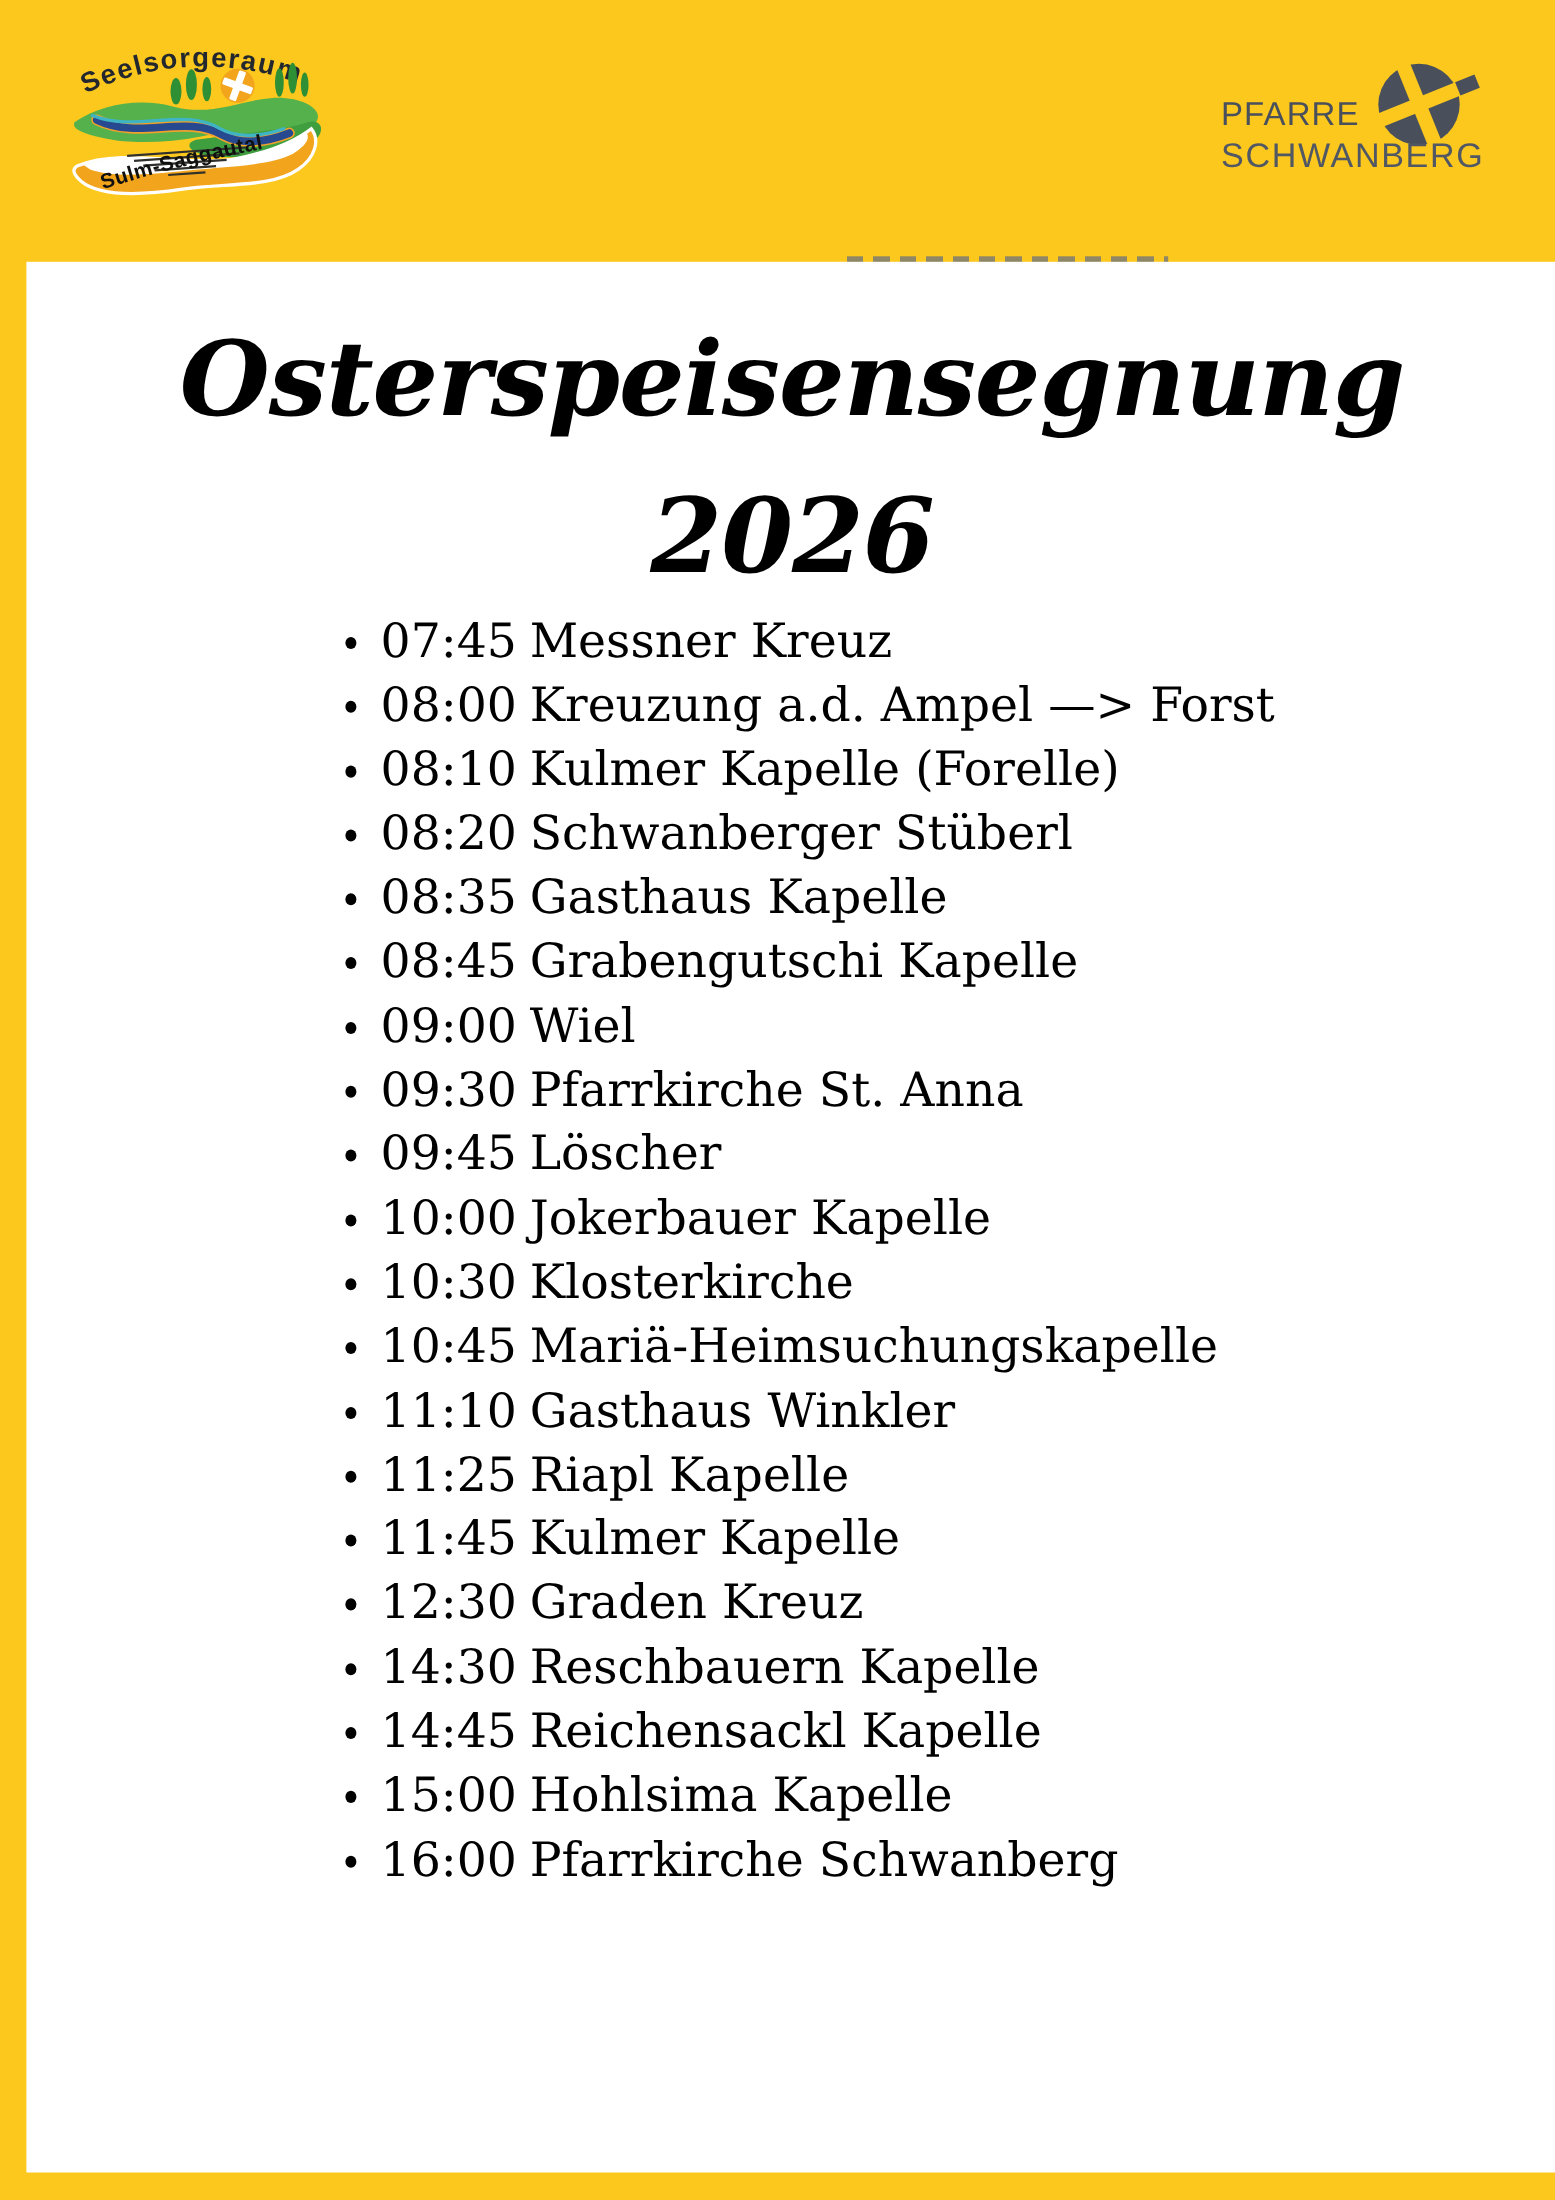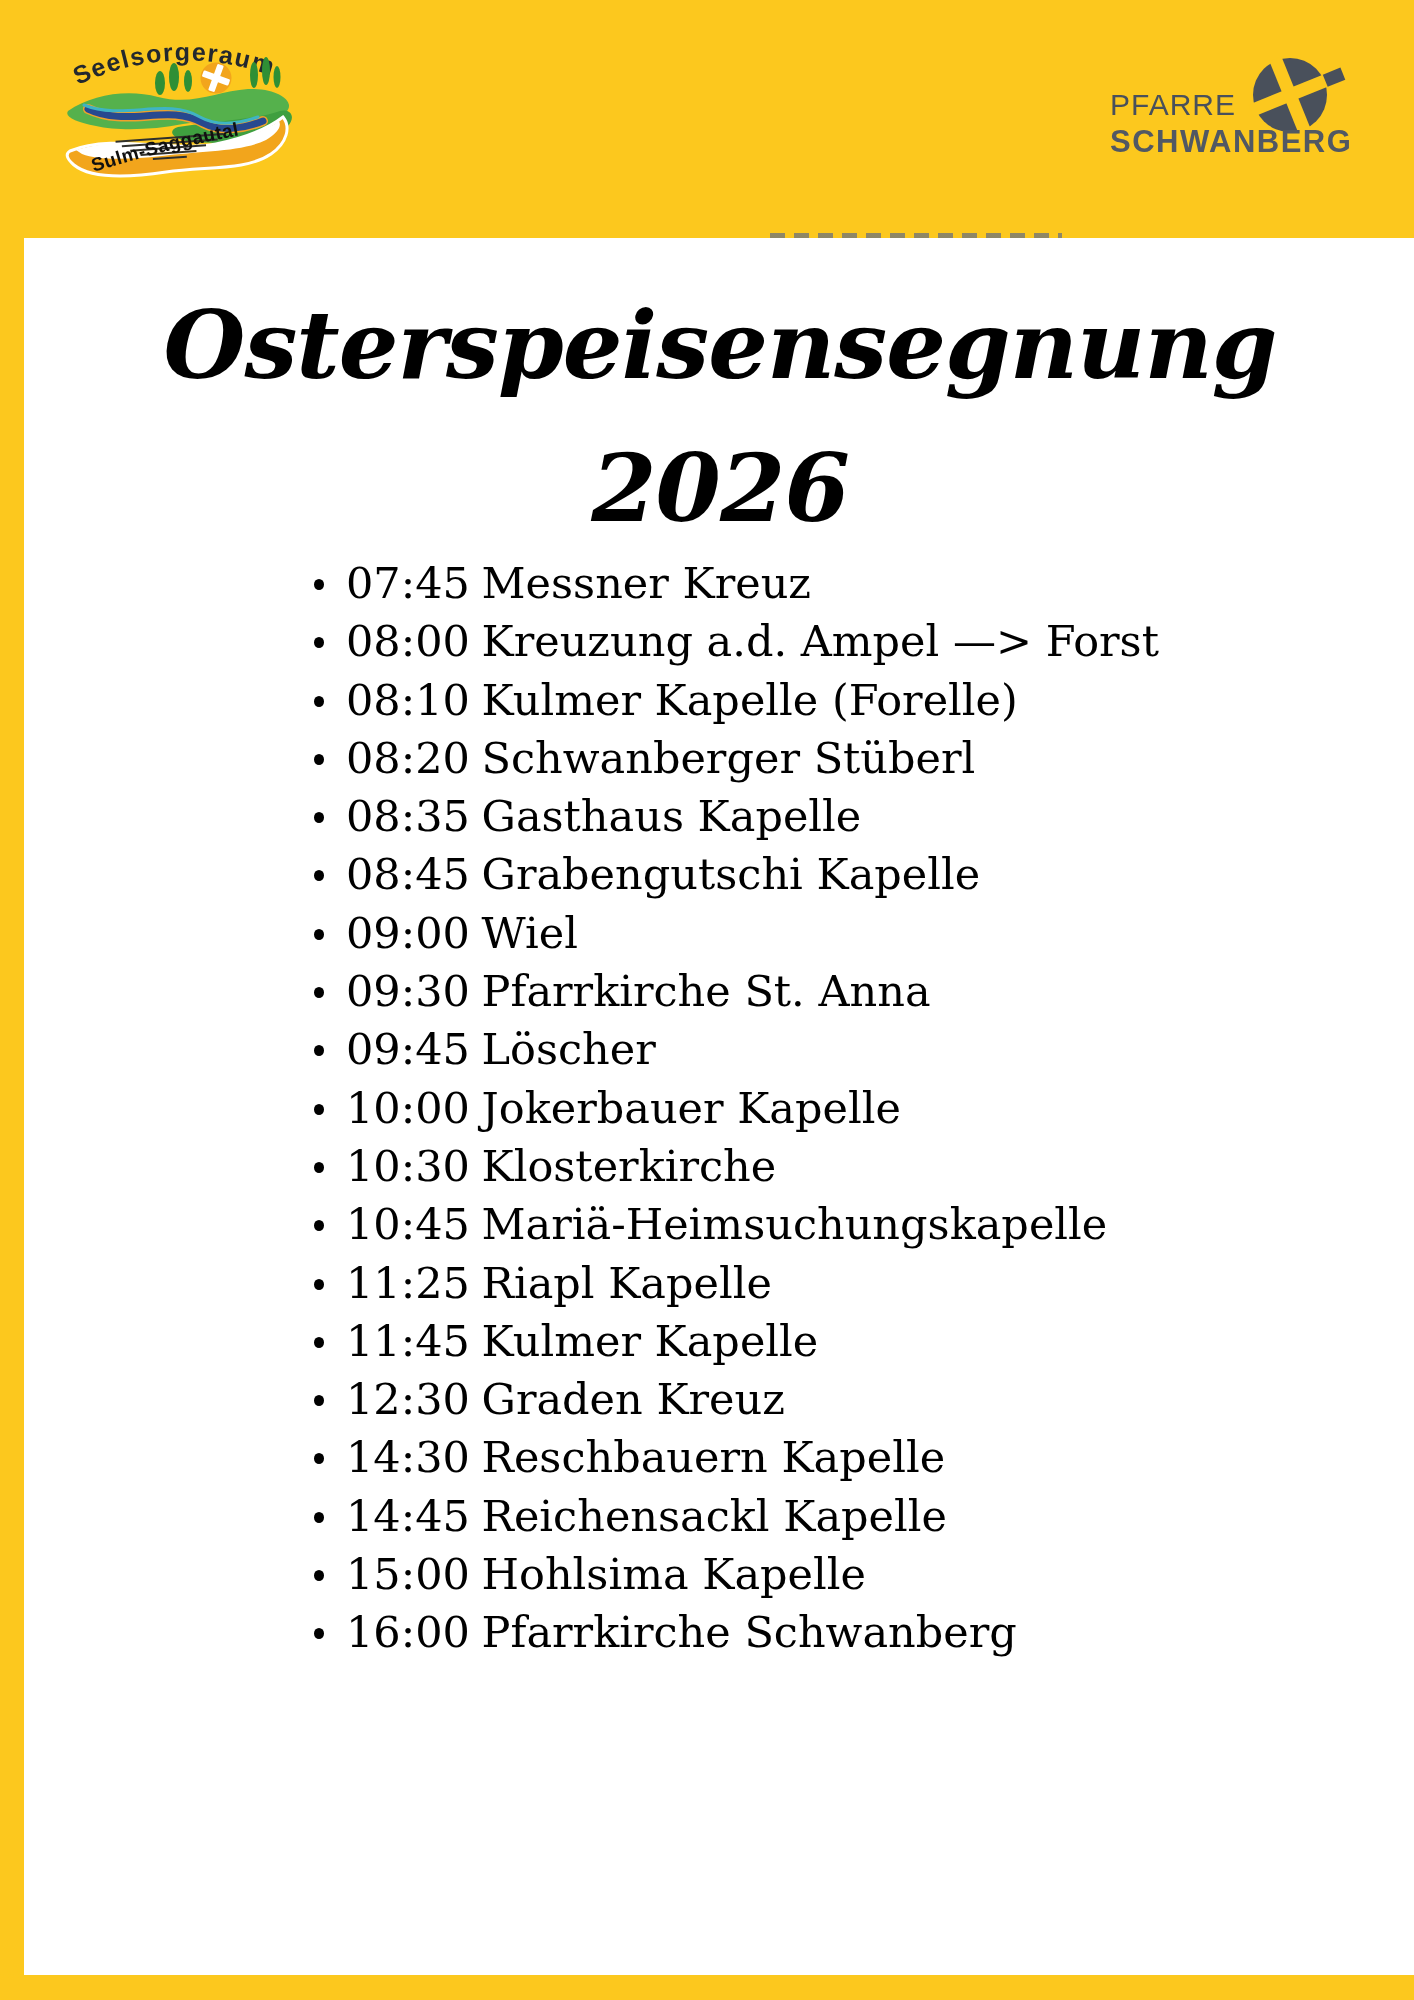--- a/index.html
+++ b/index.html
@@ -37,21 +37,21 @@
     position:relative;padding-left:32px;line-height:58.3px;white-space:nowrap;
   }
   .schedule .bullet{
     position:absolute;left:0;top:25px;width:10px;height:11px;border-radius:50%;
     background:#000;
   }
   .schedule .time{margin-right:0.27em;}
   
   .pfarre-wordmark{position:absolute;left:1110px;top:88px;color:#49505b;font-family:"Liberation Sans", sans-serif;}
   .pfarre-line1{font-size:30px;font-weight:normal;letter-spacing:1px;}
-  .pfarre-line2{font-size:31px;font-weight:bold;letter-spacing:1.5px;margin-top:2px;color:#515863;}
+  .pfarre-line2{font-size:31px;font-weight:normal;letter-spacing:1.5px;margin-top:2px;color:#515863;}
   .logo-seelsorgeraum{position:absolute;left:58px;top:30px;}
   .logo-pfarre-mark{position:absolute;left:1242px;top:50px;}
 </style>
 </head>
 <body>
 
 <svg class="logo-seelsorgeraum" width="240" height="157" viewBox="0 0 240 155">
   <defs>
     <path id="seelArc" d="M 16 56 Q 118 6 228 50"></path>
     <path id="sulmArc" d="M 30 143 Q 125 112 224 97"></path>
@@ -167,20 +167,23 @@
       </li>
 
       <li>
         <span class="bullet"></span><span class="time">10:30</span><span class="loc">Klosterkirche</span>
       </li>
 
       <li>
         <span class="bullet"></span><span class="time">10:45</span><span class="loc">Mariä-Heimsuchungskapelle</span>
       </li>
 
+      <li>
+        <span class="bullet"></span><span class="time">11:10</span><span class="loc">Gasthaus Winkler</span>
+      </li>
 
       <li>
         <span class="bullet"></span><span class="time">11:25</span><span class="loc">Riapl Kapelle</span>
       </li>
 
       <li>
         <span class="bullet"></span><span class="time">11:45</span><span class="loc">Kulmer Kapelle</span>
       </li>
 
       <li>

